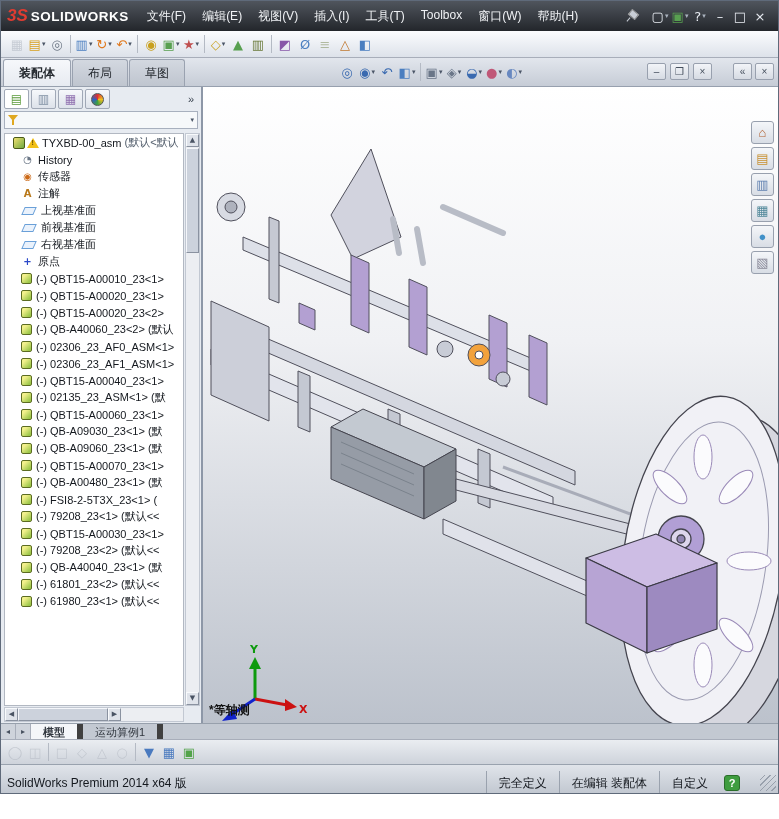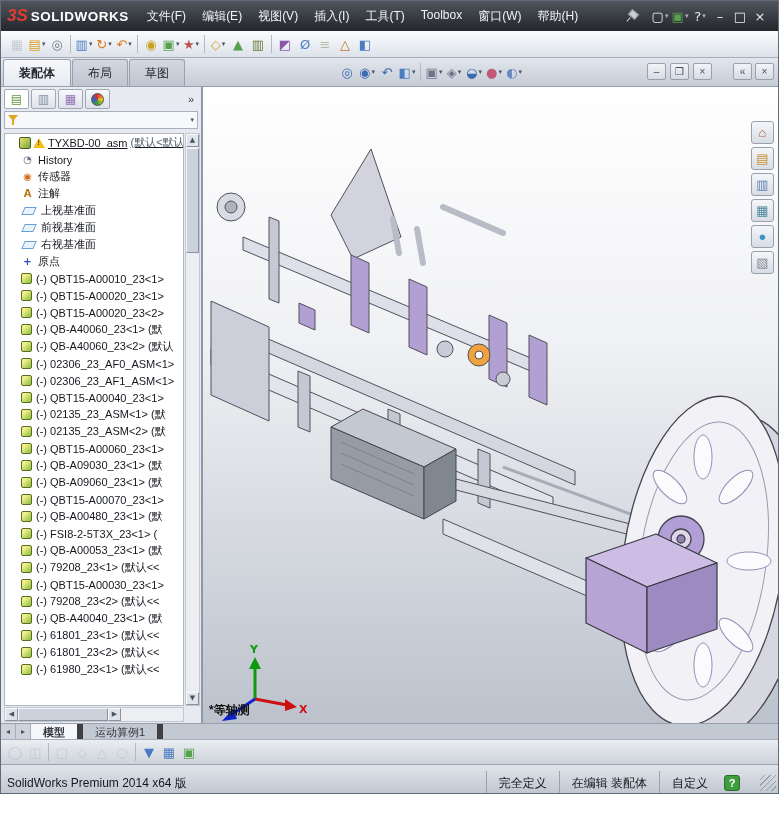--- a/index.html
+++ b/index.html
@@ -59,21 +59,21 @@
   .filter-bar { height: 18px; margin: 0 3px 2px; background: #f6f8fa; border: 1px solid #a8b0be;
     display: flex; align-items: center; padding: 0 3px; }
   .funnel { position: relative; width: 11px; height: 12px; margin-right: 3px; }
   .funnel::before { content: ""; position: absolute; top: 1px; left: 0; border-left: 5px solid transparent;
     border-right: 5px solid transparent; border-top: 6px solid #e0a820; }
   .funnel::after { content: ""; position: absolute; top: 6px; left: 4px; width: 2px; height: 5px; background: #e0a820; }
   .filter-field { flex: 1; height: 12px; }
   .tree { position: absolute; top: 46px; left: 3px; right: 17px; bottom: 17px; background: #fff;
     border: 1px solid #b2b8c2; overflow: hidden; font-size: 11px; color: #14181e; }
   .tree-row { display: flex; align-items: center; height: 17px; white-space: nowrap; padding-left: 16px; cursor: default; }
-  .tree-row.root { padding-left: 14px; text-decoration: underline; }
+  .tree-row.root { padding-left: 8px; }
   .ti { display: inline-block; flex: none; margin-right: 4px; text-align: center; }
   .ti-glyph { width: 13px; font-size: 10px; line-height: 13px; font-family: "DejaVu Sans", sans-serif; }
   .ti-part { width: 11px; height: 11px; background: linear-gradient(135deg, #f2f08c 25%, #9cc74a 85%);
     border: 1px solid #5c6c22; border-radius: 2px; }
   .ti-asm { width: 12px; height: 12px; background: linear-gradient(135deg, #f0e070, #70a840);
     border: 1px solid #4a5a18; border-radius: 2px; margin-right: 2px; }
   .ti-warn { position: relative; width: 12px; height: 12px; margin-right: 3px; }
   .ti-warn::before { content: ""; position: absolute; left: 0; top: 1px; border-left: 6px solid transparent;
     border-right: 6px solid transparent; border-bottom: 10px solid #f2c018; }
   .ti-warn::after { content: "!"; position: absolute; left: 4.5px; top: 2.5px; font-size: 7px; font-weight: bold; color: #6a4e00; }
@@ -354,48 +354,40 @@
         <div class="tree-row">
           <span class="ti ti-part"></span>
           <span>(-) QBT15-A00020_23&lt;1&gt;</span>
         </div>
         <div class="tree-row">
           <span class="ti ti-part"></span>
           <span>(-) QBT15-A00020_23&lt;2&gt;</span>
         </div>
         <div class="tree-row">
           <span class="ti ti-part"></span>
-          <span>(-) QB-A40060_23&lt;1&gt; (默</span>
-        </div>
-        <div class="tree-row">
-          <span class="ti ti-part"></span>
           <span>(-) QB-A40060_23&lt;2&gt; (默认</span>
         </div>
         <div class="tree-row">
           <span class="ti ti-part"></span>
           <span>(-) 02306_23_AF0_ASM&lt;1&gt;</span>
         </div>
         <div class="tree-row">
           <span class="ti ti-part"></span>
           <span>(-) 02306_23_AF1_ASM&lt;1&gt;</span>
         </div>
         <div class="tree-row">
           <span class="ti ti-part"></span>
           <span>(-) QBT15-A00040_23&lt;1&gt;</span>
         </div>
         <div class="tree-row">
           <span class="ti ti-part"></span>
           <span>(-) 02135_23_ASM&lt;1&gt; (默</span>
         </div>
         <div class="tree-row">
           <span class="ti ti-part"></span>
-          <span>(-) 02135_23_ASM&lt;2&gt; (默</span>
-        </div>
-        <div class="tree-row">
-          <span class="ti ti-part"></span>
           <span>(-) QBT15-A00060_23&lt;1&gt;</span>
         </div>
         <div class="tree-row">
           <span class="ti ti-part"></span>
           <span>(-) QB-A09030_23&lt;1&gt; (默</span>
         </div>
         <div class="tree-row">
           <span class="ti ti-part"></span>
           <span>(-) QB-A09060_23&lt;1&gt; (默</span>
         </div>
@@ -406,41 +398,33 @@
         <div class="tree-row">
           <span class="ti ti-part"></span>
           <span>(-) QB-A00480_23&lt;1&gt; (默</span>
         </div>
         <div class="tree-row">
           <span class="ti ti-part"></span>
           <span>(-) FSI8-2-5T3X_23&lt;1&gt; (</span>
         </div>
         <div class="tree-row">
           <span class="ti ti-part"></span>
-          <span>(-) QB-A00053_23&lt;1&gt; (默</span>
-        </div>
-        <div class="tree-row">
-          <span class="ti ti-part"></span>
           <span>(-) 79208_23&lt;1&gt; (默认&lt;&lt;</span>
         </div>
         <div class="tree-row">
           <span class="ti ti-part"></span>
           <span>(-) QBT15-A00030_23&lt;1&gt;</span>
         </div>
         <div class="tree-row">
           <span class="ti ti-part"></span>
           <span>(-) 79208_23&lt;2&gt; (默认&lt;&lt;</span>
         </div>
         <div class="tree-row">
           <span class="ti ti-part"></span>
           <span>(-) QB-A40040_23&lt;1&gt; (默</span>
-        </div>
-        <div class="tree-row">
-          <span class="ti ti-part"></span>
-          <span>(-) 61801_23&lt;1&gt; (默认&lt;&lt;</span>
         </div>
         <div class="tree-row">
           <span class="ti ti-part"></span>
           <span>(-) 61801_23&lt;2&gt; (默认&lt;&lt;</span>
         </div>
         <div class="tree-row">
           <span class="ti ti-part"></span>
           <span>(-) 61980_23&lt;1&gt; (默认&lt;&lt;</span>
         </div>
       </div>

